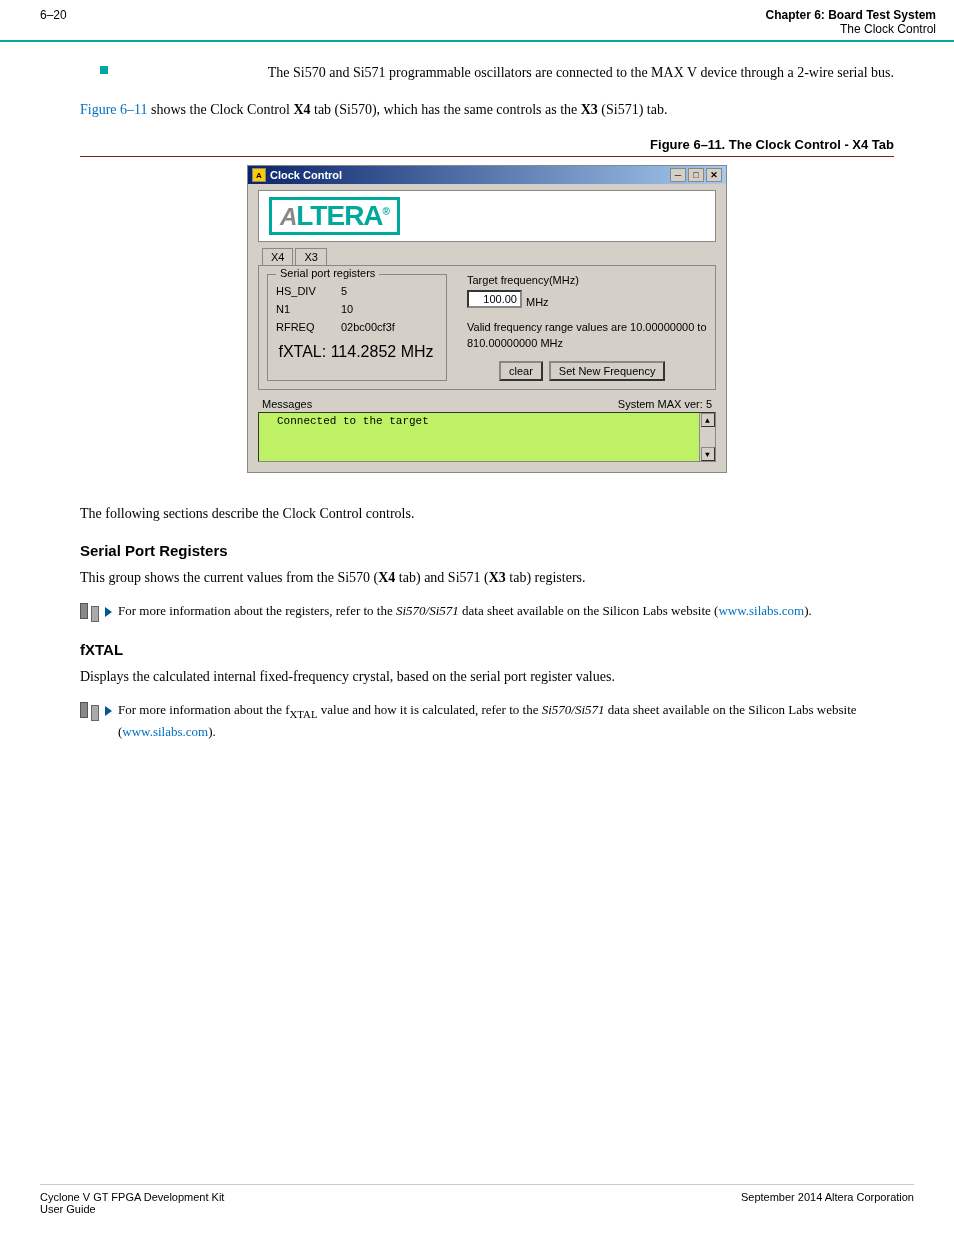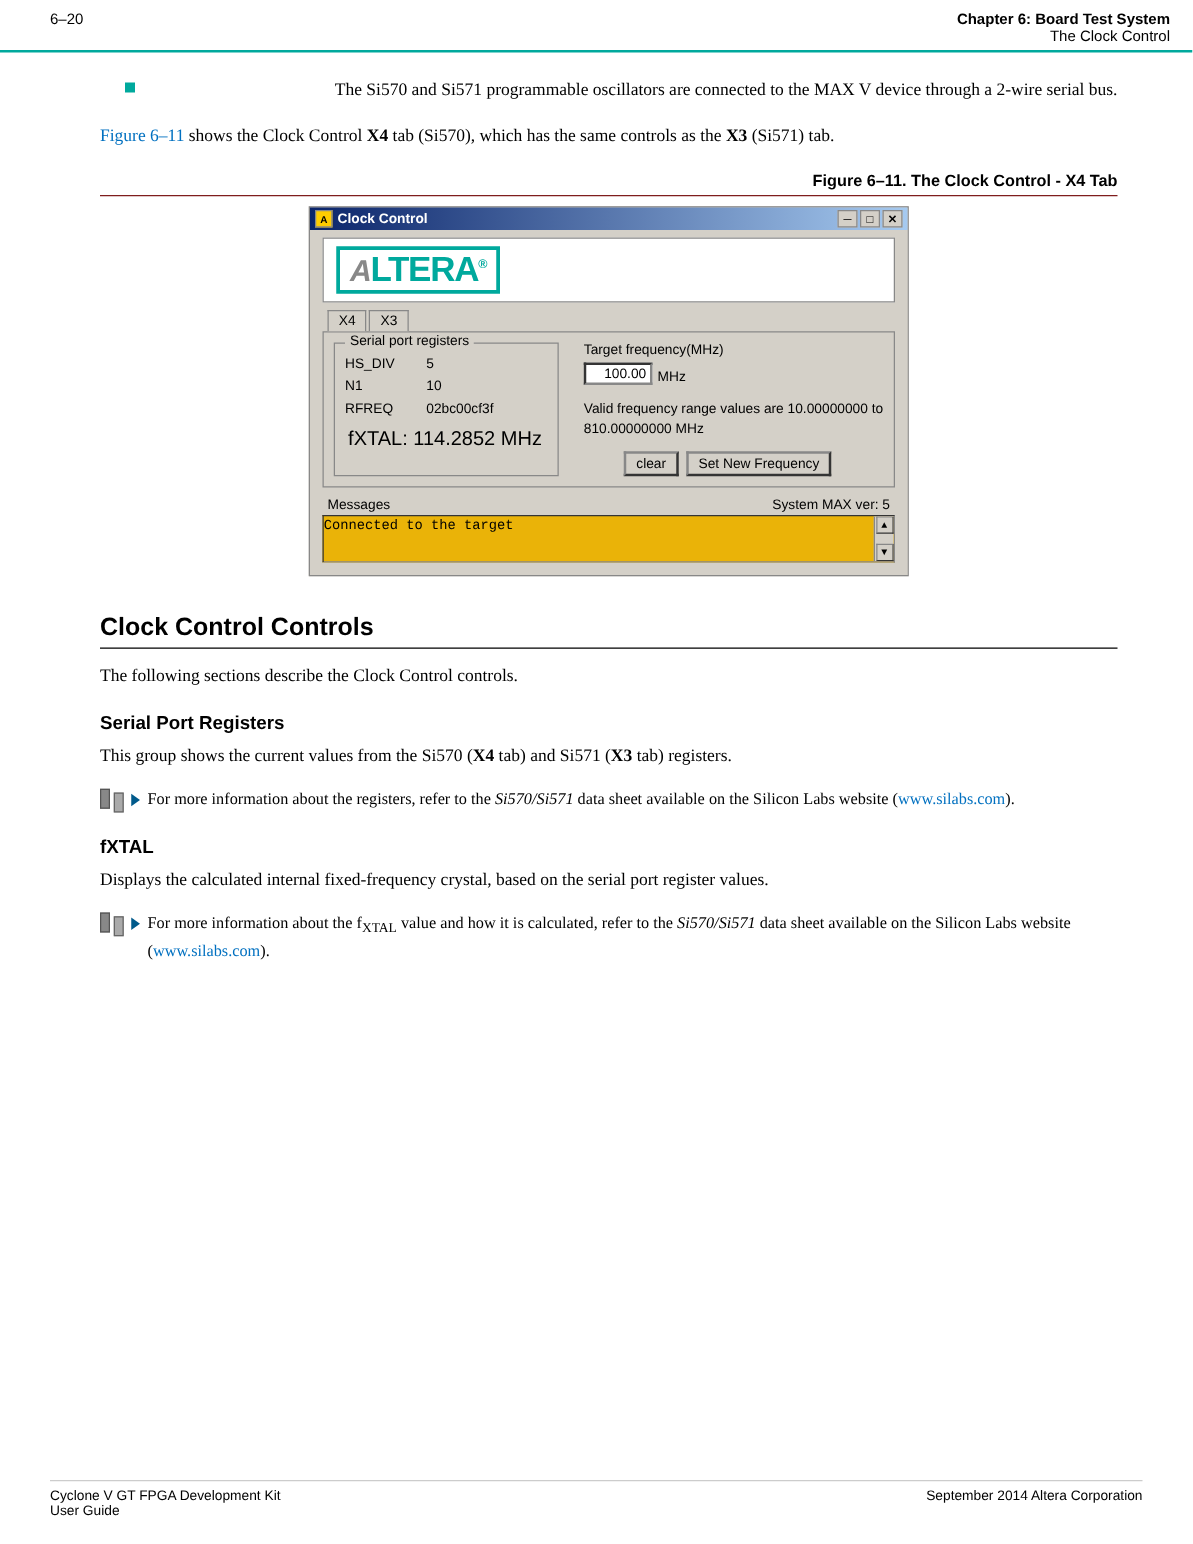--- a/index.html
+++ b/index.html
@@ -296,25 +296,25 @@
     .messages-bar {
       display: flex;
       justify-content: space-between;
       align-items: center;
       padding: 2px 4px;
       font-size: 11px;
       margin-top: 6px;
     }
     .messages-box {
       border: 1px inset #888;
-      background: #eab308;
-      height: 38px;
+      background: #bef264;
+      height: 50px;
       font-family: "Courier New", monospace;
       font-size: 11px;
-      padding: 2px 0;
+      padding: 2px 18px;
       position: relative;
       overflow: hidden;
     }
     .scrollbar-area {
       position: absolute;
       right: 0;
       top: 0;
       width: 16px;
       height: 100%;
       background: #d4d0c8;
@@ -511,21 +511,20 @@
         <span>Connected to the target</span>
         <div class="scrollbar-area">
           <div class="scroll-up">▲</div>
           <div class="scroll-down">▼</div>
         </div>
       </div>
     </div>
   </div>
 
   
-  <div class="section-heading">Clock Control Controls</div>
   <div class="body-text">The following sections describe the Clock Control controls.</div>
 
   
   <div class="subsection-heading">Serial Port Registers</div>
   <div class="body-text">
     This group shows the current values from the Si570 (<strong>X4</strong> tab) and Si571 (<strong>X3</strong> tab) registers.
   </div>
 
   
   <div class="note-block">

